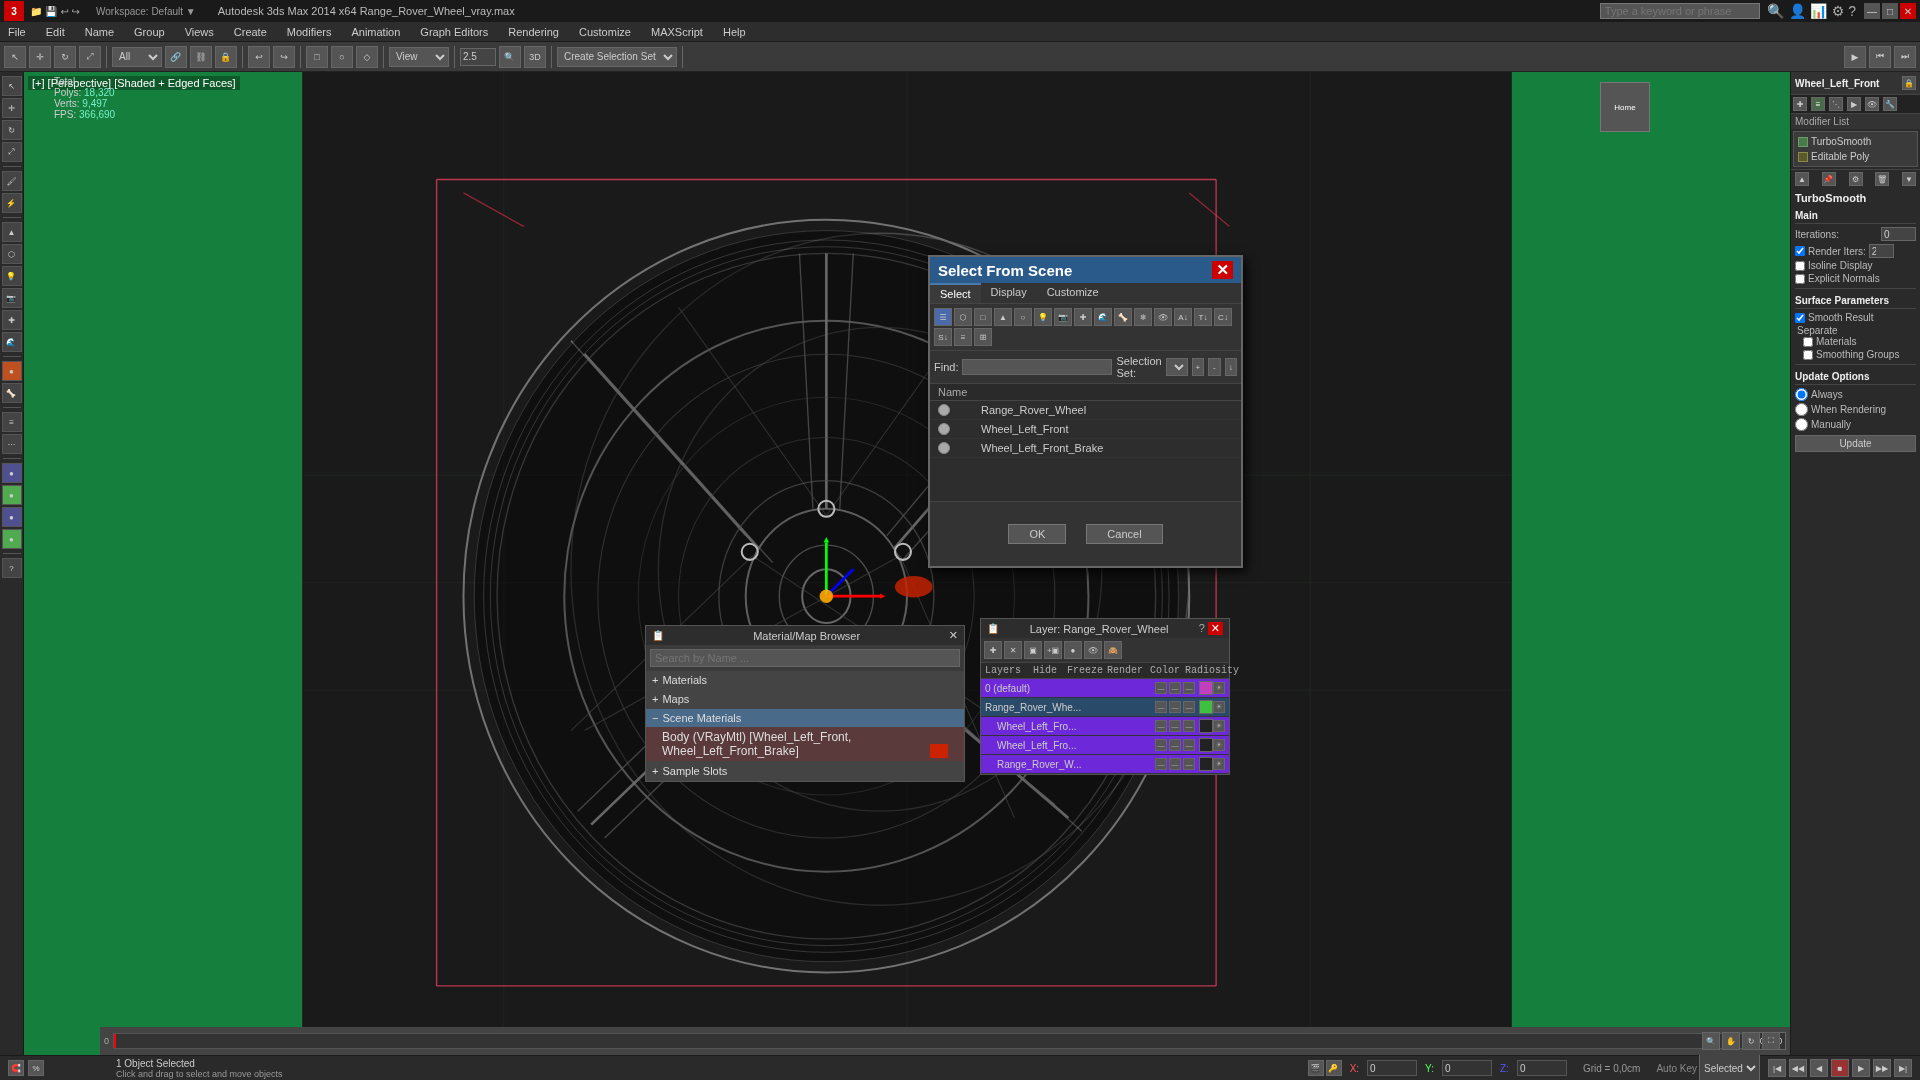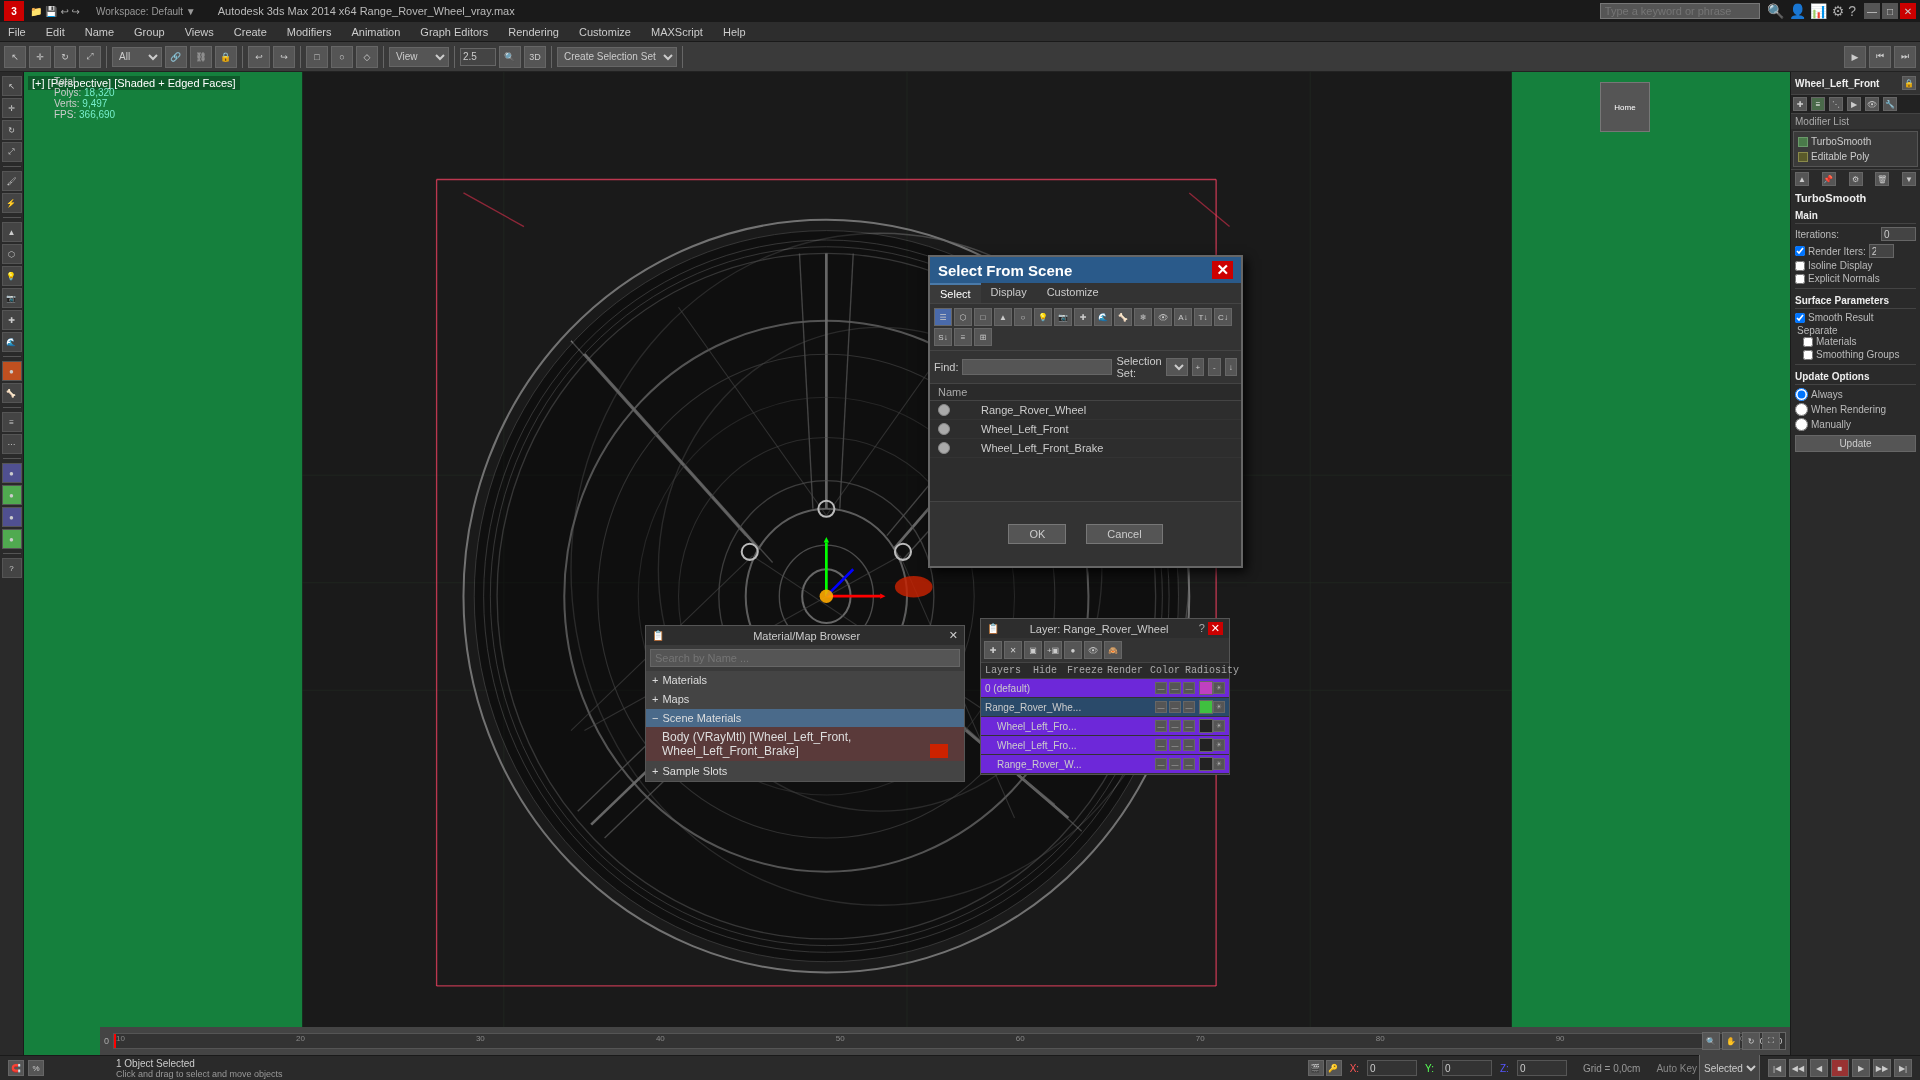--- a/index.html
+++ b/index.html
@@ -726,29 +726,17 @@
     <div class="kf-btn">▶▶</div>
     <div class="kf-btn">▶|</div>
   </div>
 </div>
 
 <div id="timeline" style="position:fixed;bottom:25px;left:100px;right:130px;height:28px;background:#444;display:flex;align-items:center;padding:0 4px;">
   <span class="time-label" style="margin-right:4px;">0</span>
   <div id="timeline-track" style="flex:1;height:16px;background:#333;border:1px solid #555;position:relative;">
     <div id="timeline-cursor"></div>
 
-    <div style="position:absolute;top:0;left:0;right:0;bottom:0;display:flex;justify-content:space-between;padding:0 2px;pointer-events:none;">
-      <span style="color:#888;font-size:8px;">10</span>
-      <span style="color:#888;font-size:8px;">20</span>
-      <span style="color:#888;font-size:8px;">30</span>
-      <span style="color:#888;font-size:8px;">40</span>
-      <span style="color:#888;font-size:8px;">50</span>
-      <span style="color:#888;font-size:8px;">60</span>
-      <span style="color:#888;font-size:8px;">70</span>
-      <span style="color:#888;font-size:8px;">80</span>
-      <span style="color:#888;font-size:8px;">90</span>
-      <span style="color:#888;font-size:8px;">100</span>
-    </div>
   </div>
   <div style="margin-left:4px;display:flex;align-items:center;gap:2px;">
     <div class="kf-btn" style="width:30px;font-size:9px;background:#333;">0/100</div>
   </div>
 </div>
 
 </body></html>

